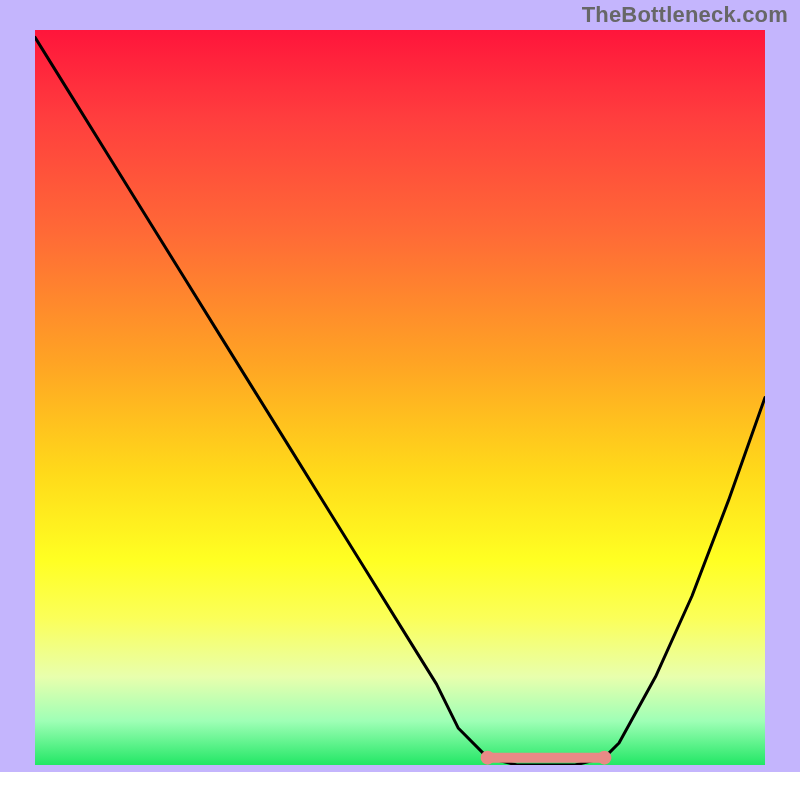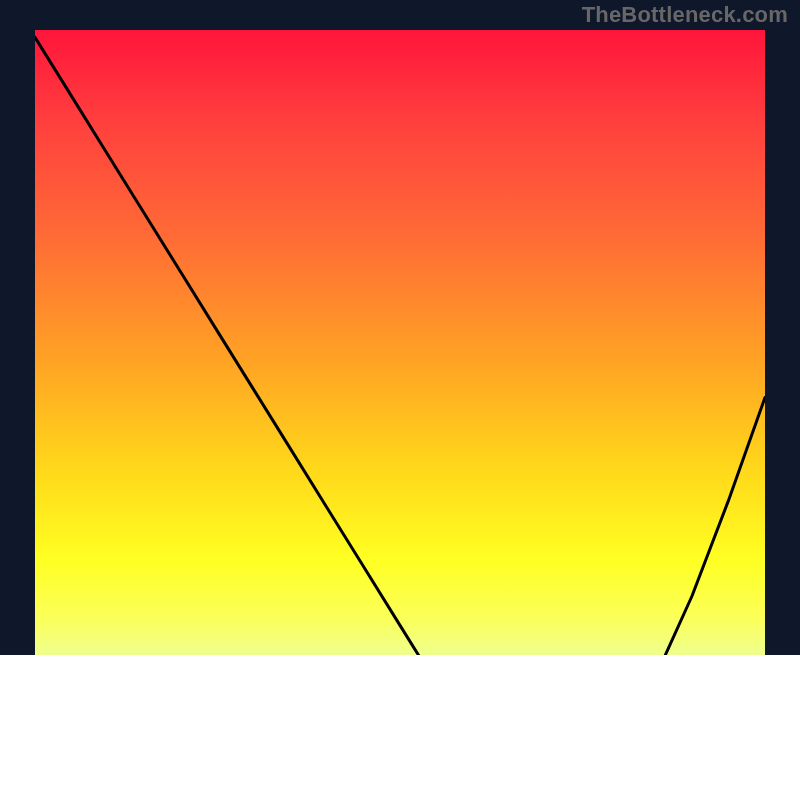--- a/index.html
+++ b/index.html
@@ -4,22 +4,22 @@
 <style>
   body {
     margin: 0;
     padding: 0;
     background: #fff;
     font-family: Arial, Helvetica, sans-serif;
   }
   .stage {
     position: relative;
     width: 800px;
-    height: 655px;
-    background: #0f172a;
+    height: 772px;
+    background: #c4b5fd;
   }
   .watermark {
     position: absolute;
     top: 2px;
     right: 12px;
     color: #676767;
     font-size: 22px;
     font-weight: 600;
     letter-spacing: 0.2px;
   }

